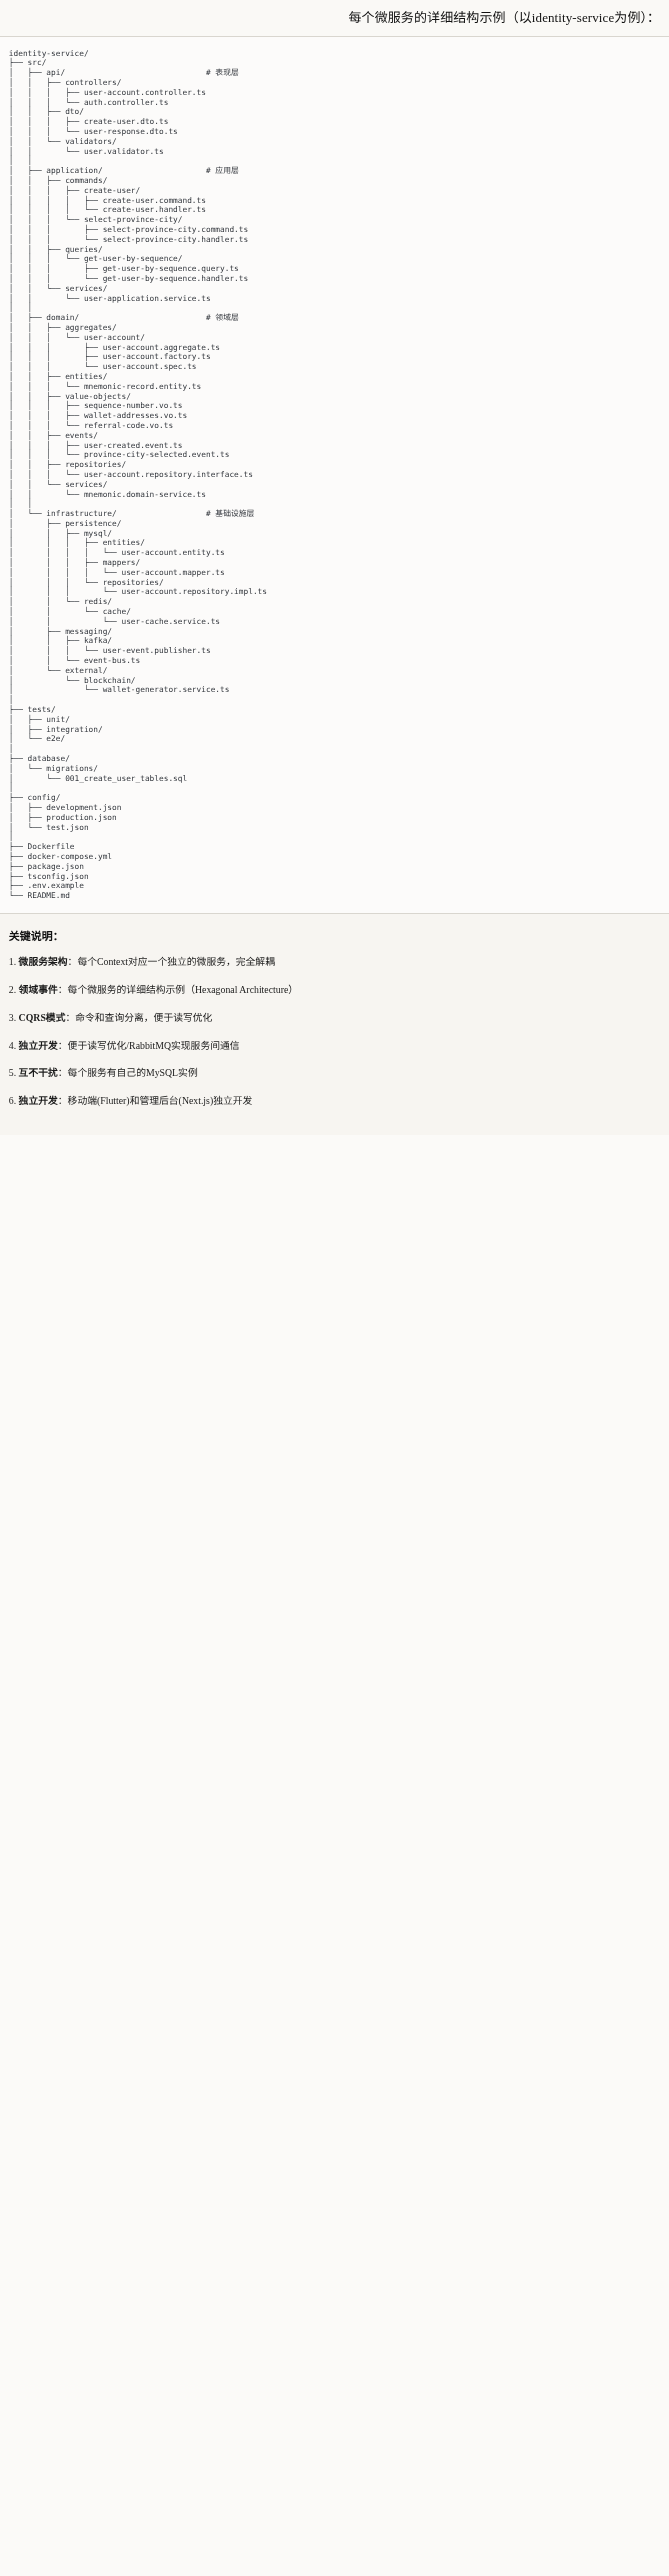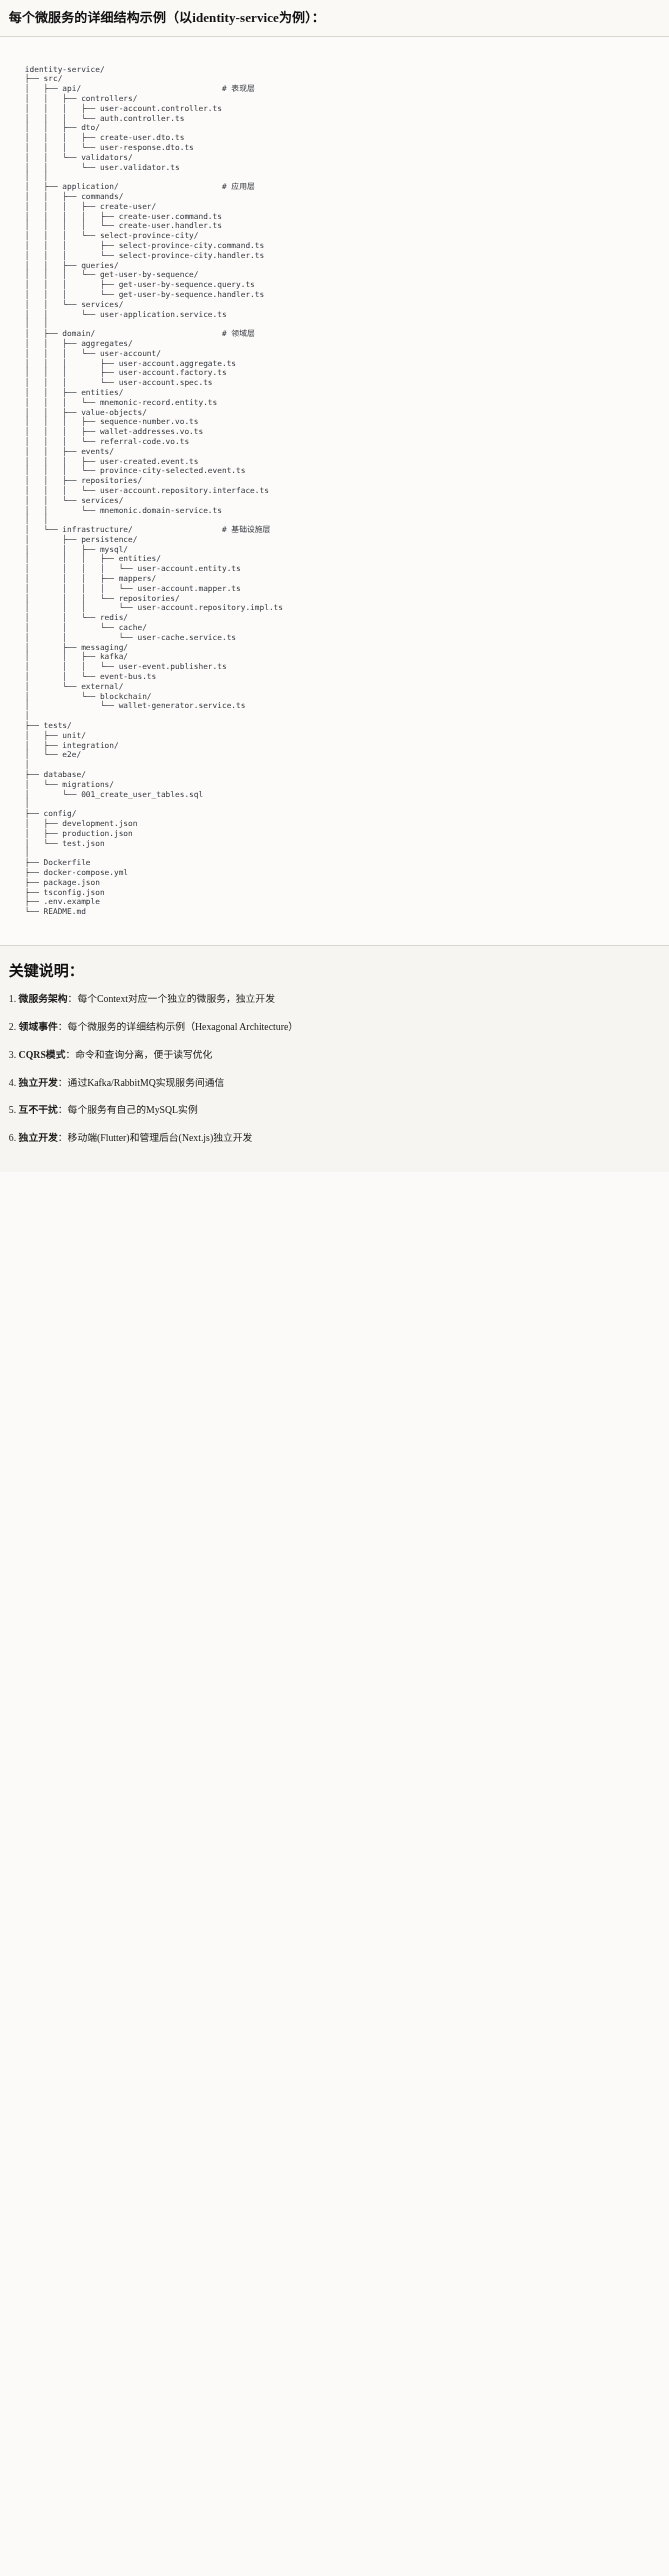--- a/index.html
+++ b/index.html
@@ -18,53 +18,54 @@
 
   
   .doc-header {
     background: #faf9f6;
     padding: 8.8px 8.8px 10px 8.8px;
     border-bottom: 0.6px solid #d9d6cf;
   }
   .doc-title {
     margin: 0;
     font-family: "Liberation Serif", "DejaVu Serif", serif;
-    font-weight: bold;
+    font-weight: normal;
     font-size: 13px;
     letter-spacing: 0.1px;
     color: #111111;
     line-height: 1.35;
+    text-align: right;
   }
 
   
   .code-block {
     background: #fcfbfa;
     padding: 11.3px 8.8px 12.5px 8.8px;
     border-bottom: 0.6px solid #d9d6cf;
   }
   pre.tree {
-    margin: 16px;
+    margin: 0;
     font-family: "DejaVu Sans Mono", "Liberation Mono", monospace;
     font-size: 7.8px;
     line-height: 9.8px;
     color: #33373d;
     white-space: pre;
     tab-size: 4;
   }
 
   
   .notes {
     background: #f7f5f1;
     padding: 12.5px 8.8px 13.8px 8.8px;
   }
   .notes-title {
     margin: 0 0 12.5px 0;
     font-family: "Liberation Serif", "DejaVu Serif", serif;
     font-weight: bold;
-    font-size: 15px;
+    font-size: 11px;
     color: #111111;
   }
   ol.notes-list {
     margin: 0 0 0 0;
     padding: 0;
     list-style: none;
     counter-reset: noteitem;
   }
   ol.notes-list li {
     counter-increment: noteitem;
@@ -187,30 +188,30 @@
 ├── tsconfig.json
 ├── .env.example
 └── README.md</pre>
   </section>
 
   <section class="notes">
     <h2 class="notes-title">关键说明：</h2>
 
     <ol class="notes-list">
       <li>
-        <span class="nt-term">微服务架构</span><span class="nt-sep">：</span><span class="nt-desc">每个Context对应一个独立的微服务，独立开发</span>
+        <span class="nt-term">微服务架构</span><span class="nt-sep">：</span><span class="nt-desc">每个Context对应一个独立的微服务，完全解耦</span>
       </li>
       <li>
         <span class="nt-term">领域事件</span><span class="nt-sep">：</span><span class="nt-desc">每个微服务的详细结构示例（Hexagonal Architecture）</span>
       </li>
       <li>
         <span class="nt-term">CQRS模式</span><span class="nt-sep">：</span><span class="nt-desc">命令和查询分离，便于读写优化</span>
       </li>
       <li>
-        <span class="nt-term">独立开发</span><span class="nt-sep">：</span><span class="nt-desc">通过Kafka/RabbitMQ实现服务间通信</span>
+        <span class="nt-term">独立开发</span><span class="nt-sep">：</span><span class="nt-desc">便于读写优化/RabbitMQ实现服务间通信</span>
       </li>
       <li>
         <span class="nt-term">互不干扰</span><span class="nt-sep">：</span><span class="nt-desc">每个服务有自己的MySQL实例</span>
       </li>
       <li>
         <span class="nt-term">独立开发</span><span class="nt-sep">：</span><span class="nt-desc">移动端(Flutter)和管理后台(Next.js)独立开发</span>
       </li>
     </ol>
 
   </section>

